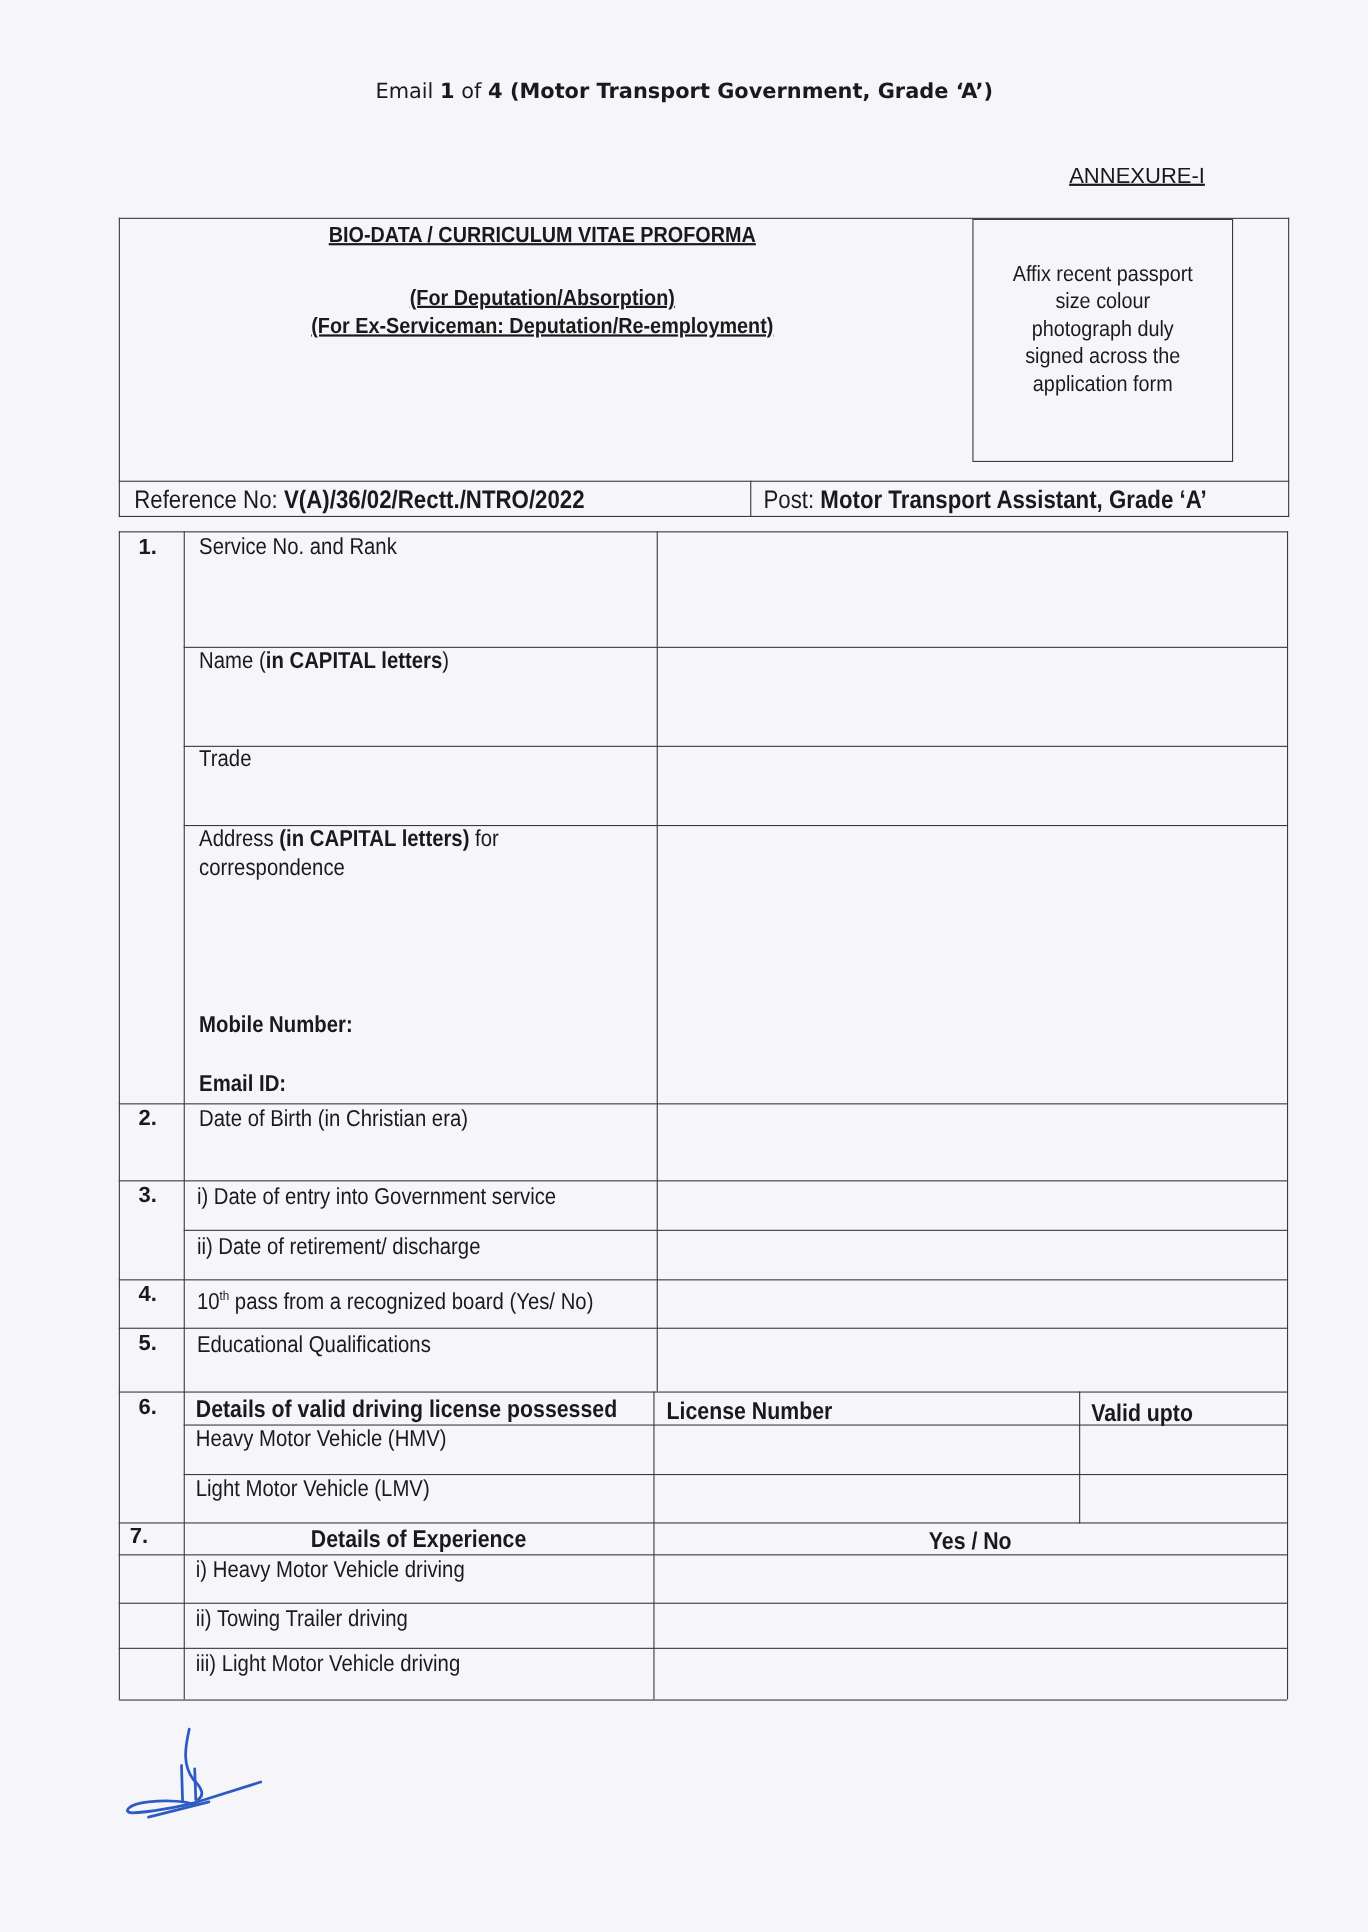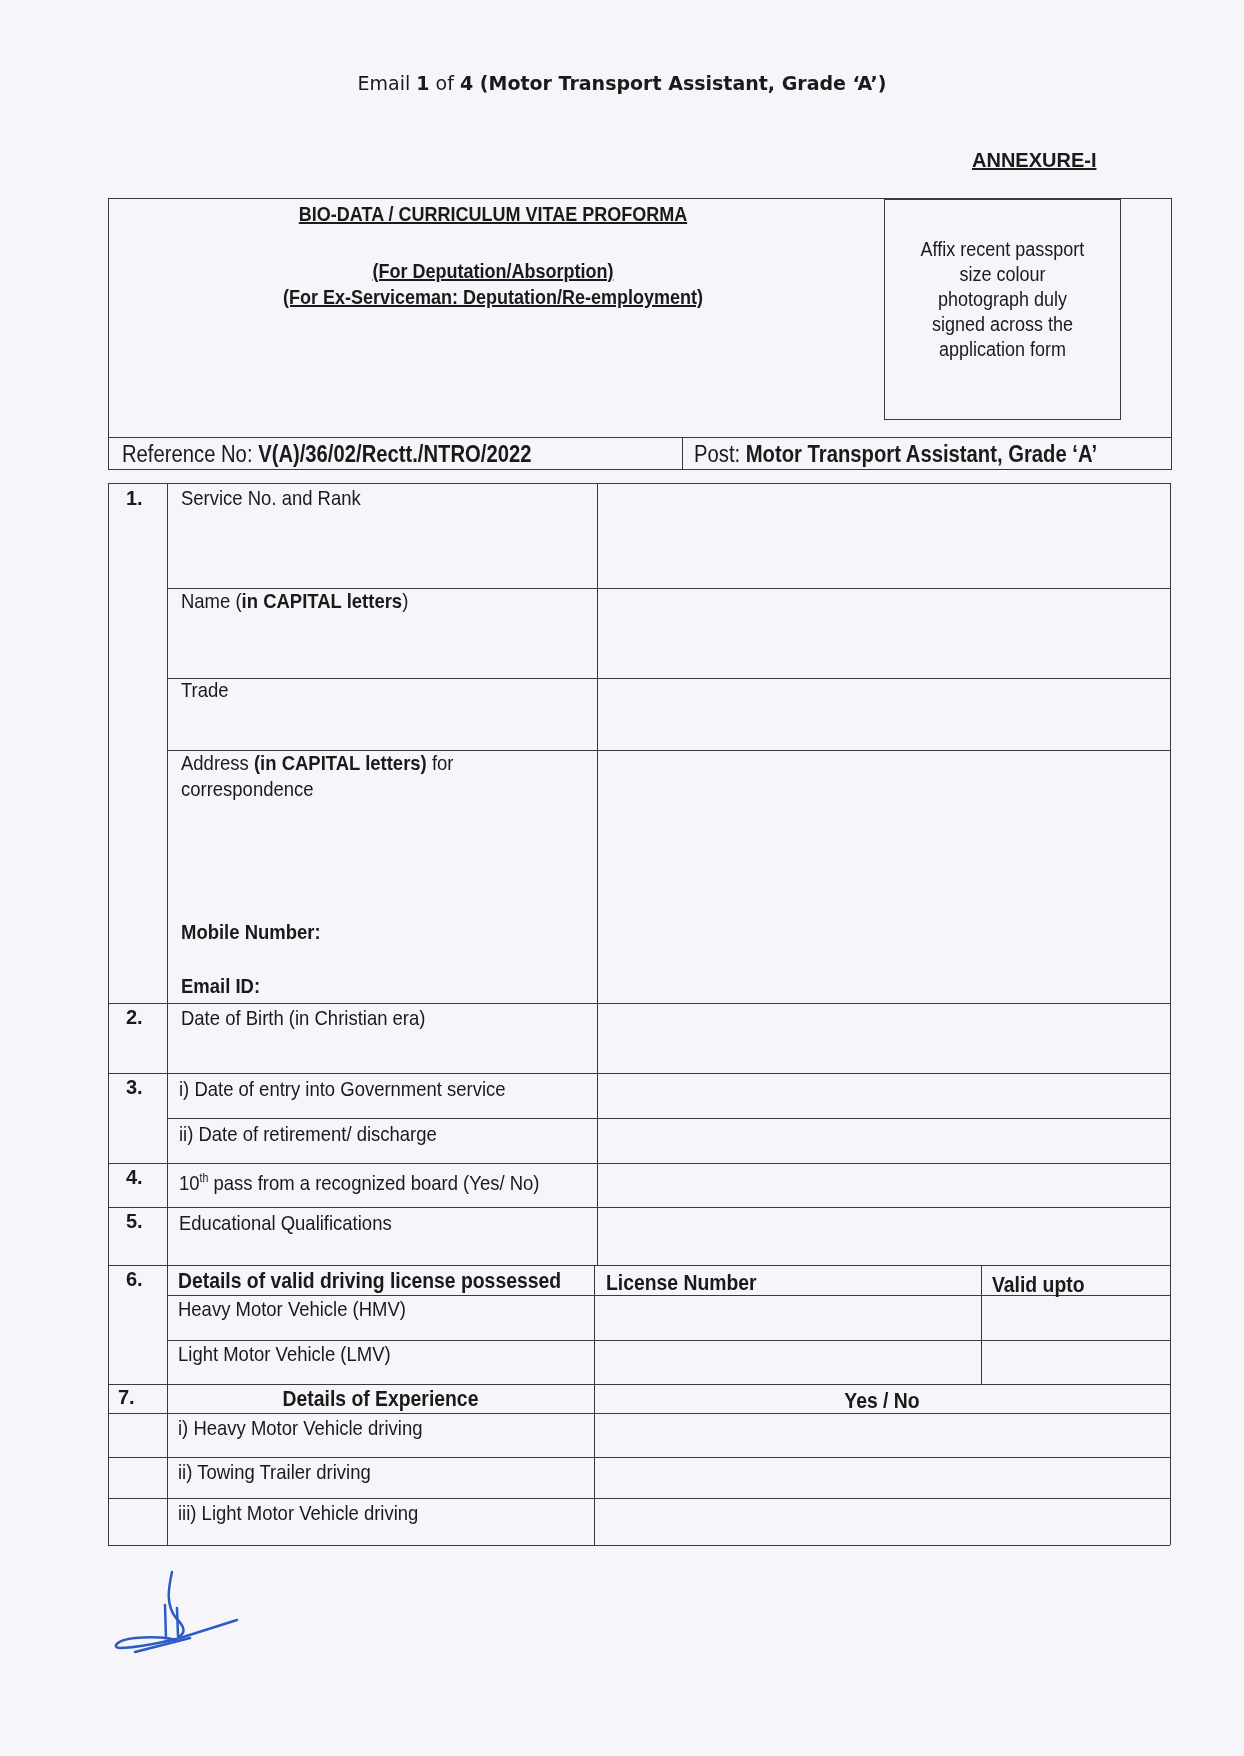--- a/index.html
+++ b/index.html
@@ -3,35 +3,35 @@
 <meta charset="utf-8">
 <style>
   html, body { margin:0; padding:0; }
   body { width:1244px; height:1756px; background:#f6f6fa; position:relative; overflow:hidden;
          font-family:"Liberation Sans", sans-serif; color:#1a1a1a; }
   .abs { position:absolute; }
   .hline { position:absolute; height:1px; background:#3a3a3a; }
   .vline { position:absolute; width:1px; background:#3a3a3a; }
   .pagehdr { font-family:"DejaVu Sans", sans-serif; font-size:19px; left:0; width:1244px; text-align:center; top:72px; }
   .pagehdr b { font-weight:bold; }
-  .annex { font-size:20px; font-weight:bold; text-decoration:underline; left:972px; top:149px;text-align:right; }
+  .annex { font-size:20px; font-weight:normal; text-decoration:underline; left:972px; top:149px;text-align:right; }
   .title { font-size:20px; font-weight:bold; text-decoration:underline; text-align:center; transform:scaleX(0.9); transform-origin:center; }
   .photo-text { font-size:20px; text-align:center; line-height:25px; transform:scaleX(0.9); transform-origin:center; }
   .cell { position:absolute; font-size:21px; line-height:26px; transform:scaleX(0.88); transform-origin:left top; white-space:nowrap; }
   .num { position:absolute; font-size:20px; font-weight:bold; }
   .b { font-weight:bold; }
   .center { text-align:center; transform-origin:center top; }
   sup { font-size:12px; }
   .field { position:absolute; background:transparent; }
 </style>
 </head>
 <body>
 
 <div class="abs pagehdr">
-  <span>Email </span><b>1</b><span> of </span><b>4</b><b> (Motor Transport Assistant, Grade ‘A’)</b>
+  <span>Email </span><b>1</b><span> of </span><b>4</b><b> (Motor Transport Government, Grade ‘A’)</b>
 </div>
 
 <div class="abs annex">ANNEXURE-I</div>
 
 <div>
   <div class="hline" style="left:108px;top:198px;width:1064px;"></div>
   <div class="vline" style="left:108px;top:198px;height:272px;"></div>
   <div class="vline" style="left:1171px;top:198px;height:272px;"></div>
   <div class="hline" style="left:108px;top:437px;width:1064px;"></div>
   <div class="hline" style="left:108px;top:469px;width:1064px;"></div>

